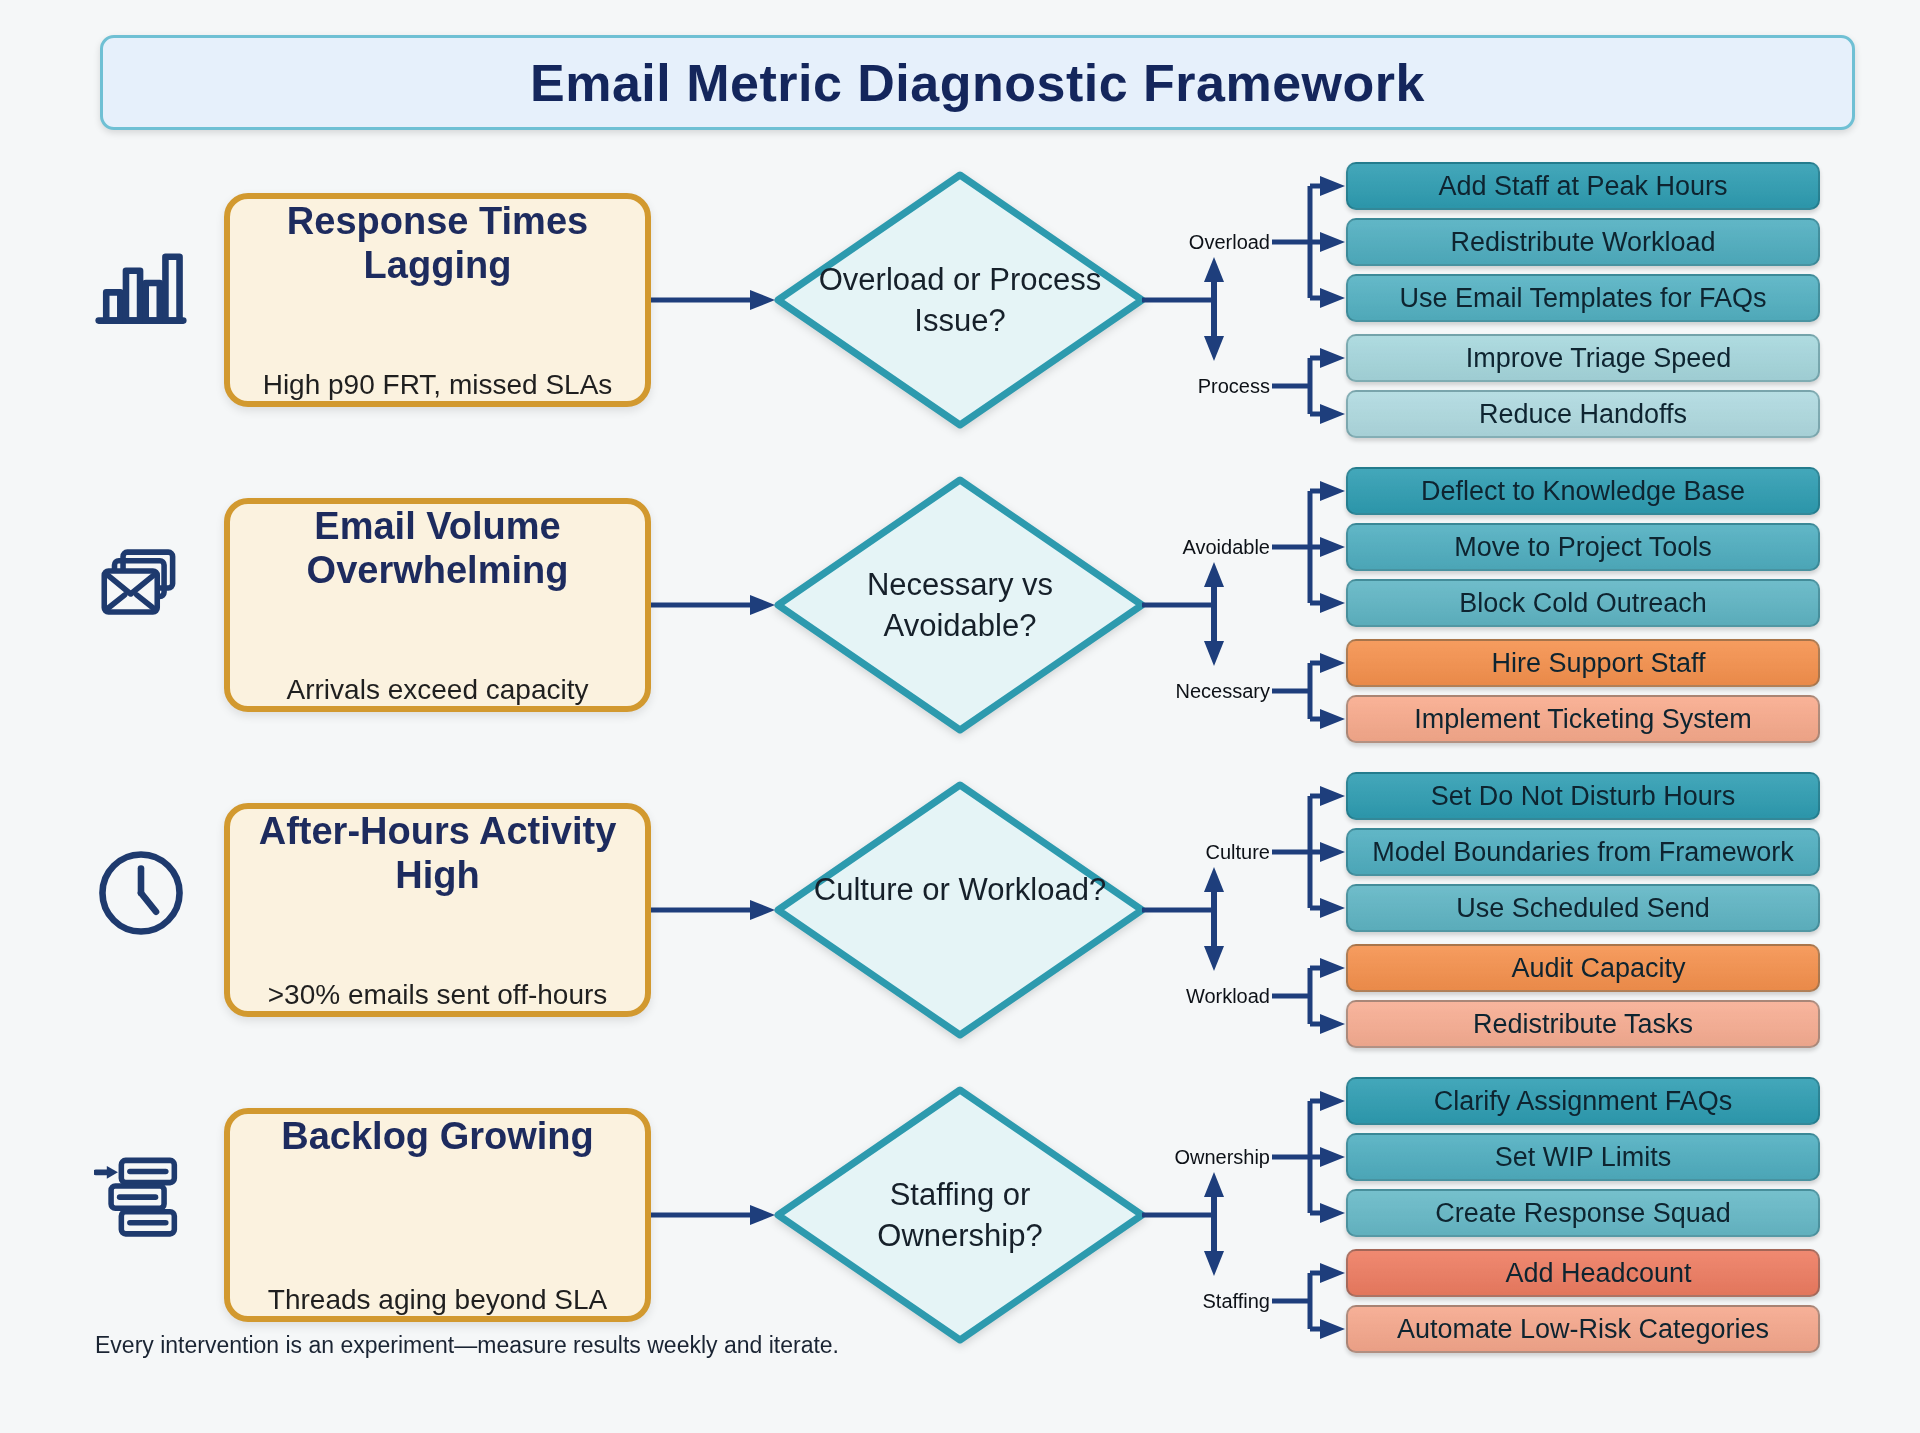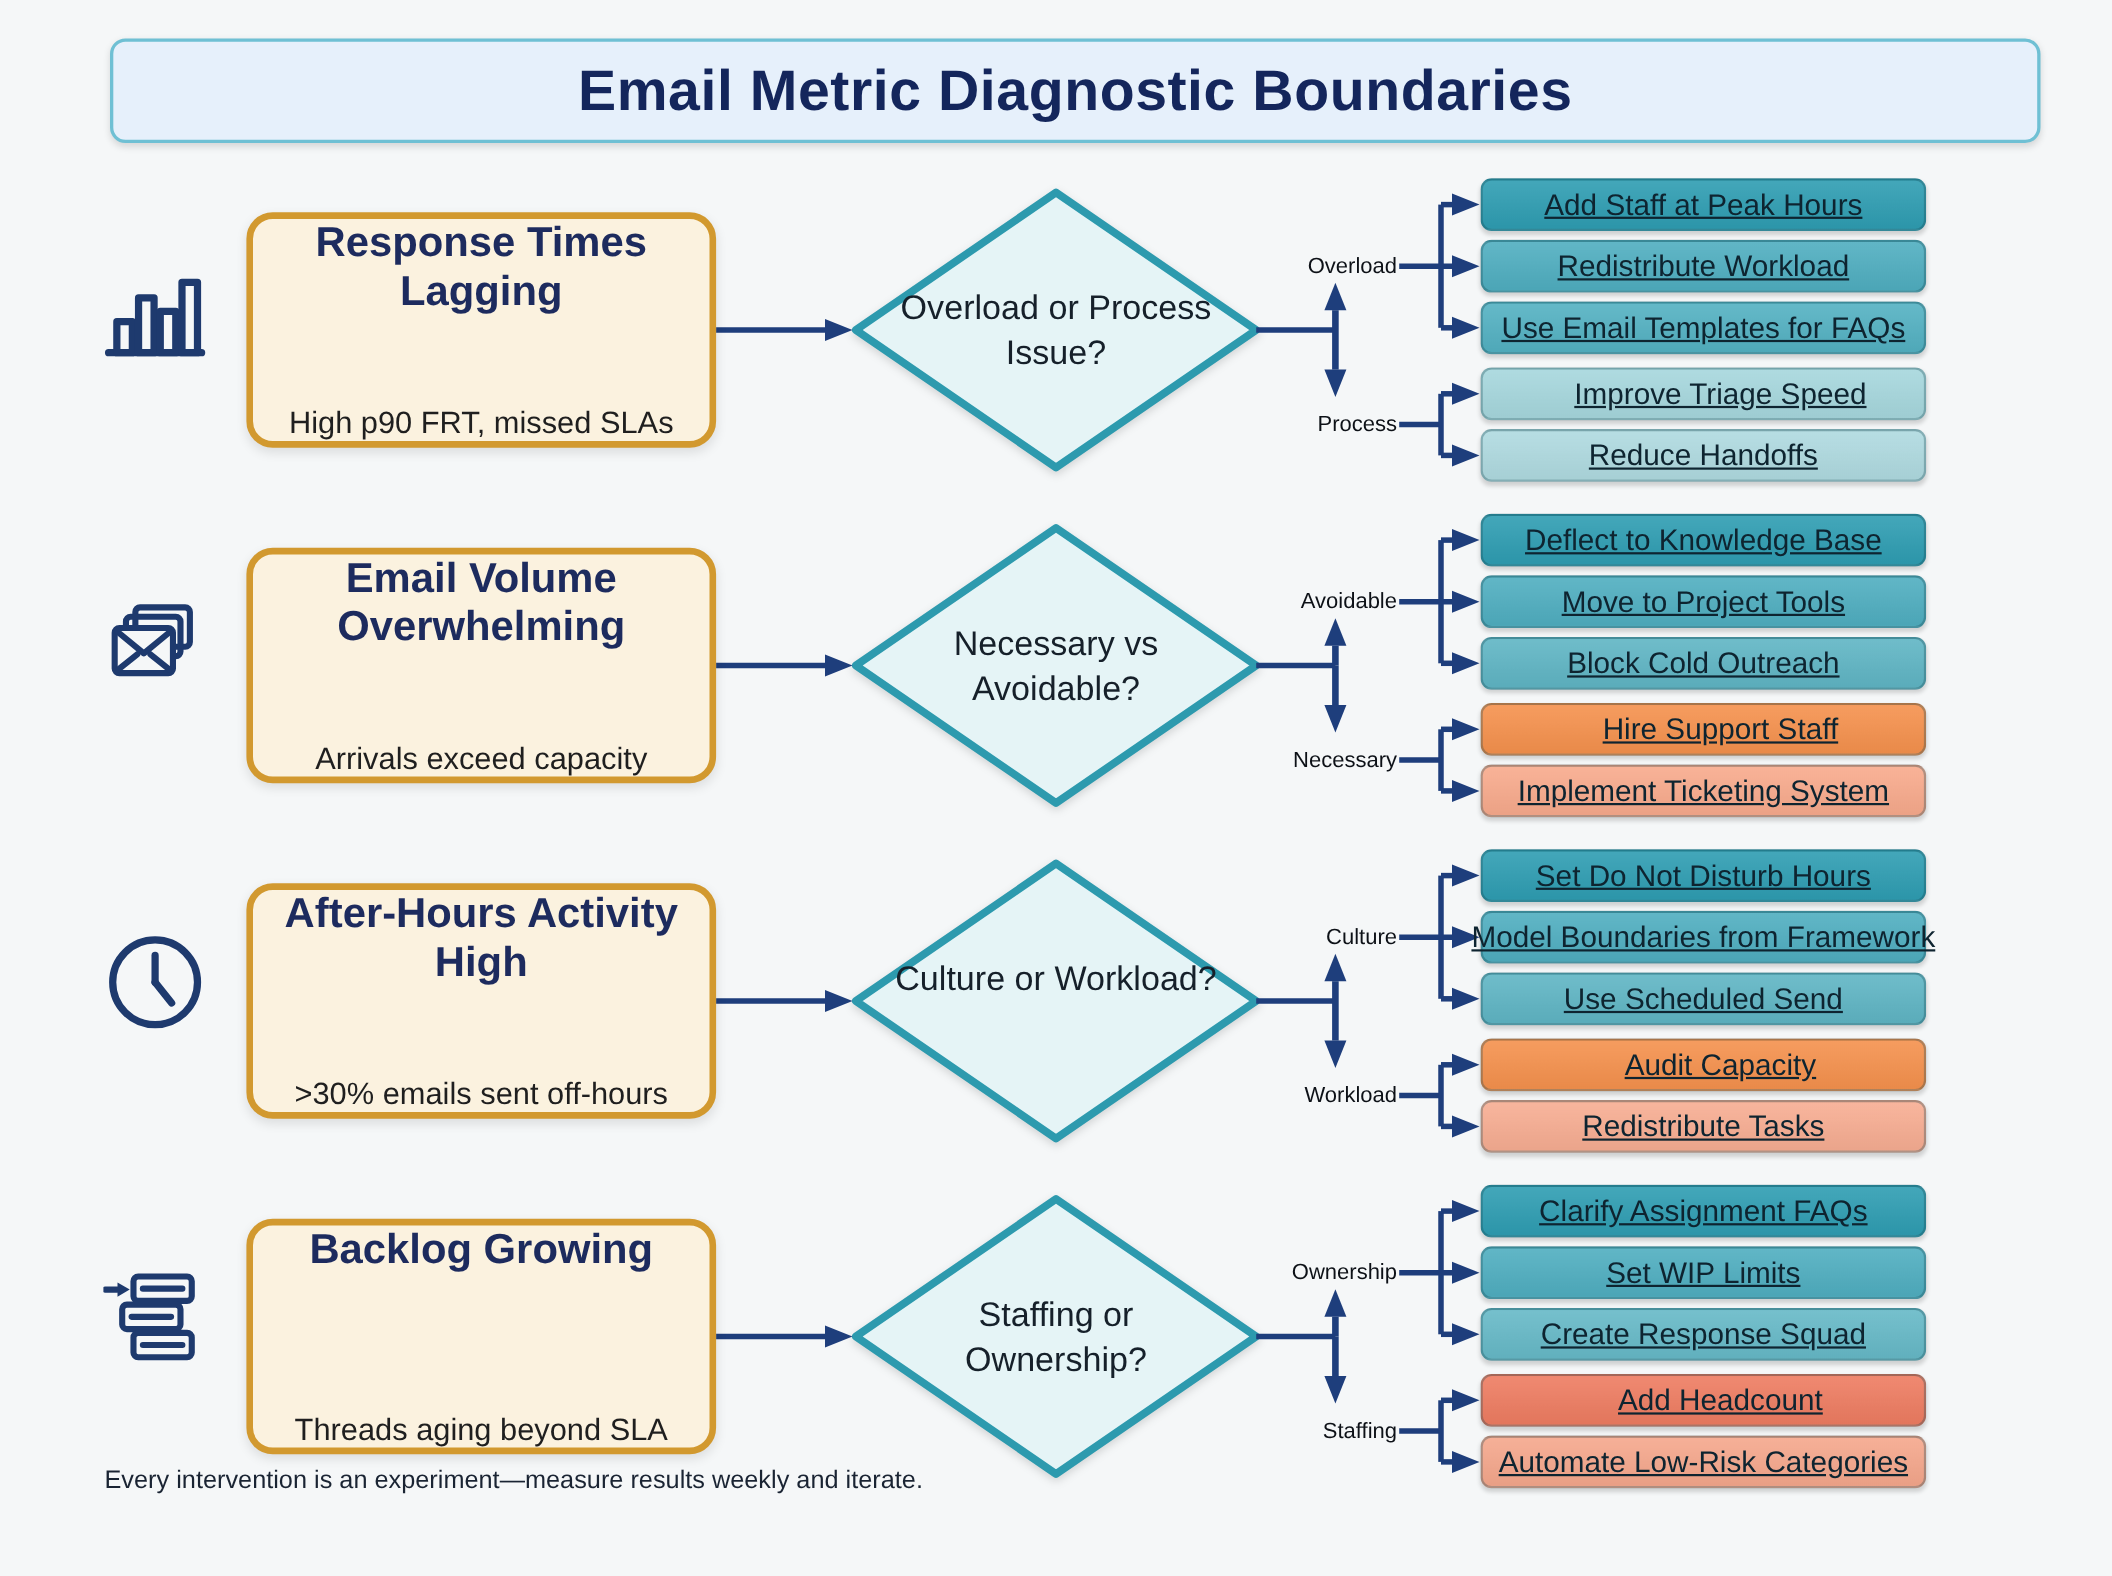--- a/index.html
+++ b/index.html
@@ -29,25 +29,25 @@
   .ptitle{font-size:38px;font-weight:bold;color:#1D2B5E;text-align:center;line-height:44px;max-width:385px;}
   .psub{font-size:28px;color:#1F1F1F;text-align:center;white-space:nowrap;}
 
   .dlabel{position:absolute;left:810px;top:calc(var(--cy) - 41px);width:300px;text-align:center;
     font-size:31px;line-height:41px;color:#16202A;}
 
   .blabel{position:absolute;left:1058px;width:212px;text-align:right;font-size:20px;color:#0D1117;line-height:38px;}
   .blabel.top{top:calc(var(--cy) - 77px);}
   .blabel.bot{top:calc(var(--cy) + 67px);}
 
-  .action{position:absolute;left:1346px;width:405px;height:48px;box-sizing:border-box;border-radius:10px;
+  .action{position:absolute;left:1346px;width:474px;height:48px;box-sizing:border-box;border-radius:10px;
     display:flex;align-items:center;justify-content:center;
     font-size:27px;font-weight:500;color:#0E2430;white-space:nowrap;
     border:2px solid rgba(15,65,75,.30);box-shadow:0 3px 4px rgba(0,0,0,.16);
-    background-image:linear-gradient(180deg,rgba(255,255,255,.10),rgba(0,0,0,.05));text-decoration:underline;}
+    background-image:linear-gradient(180deg,rgba(255,255,255,.10),rgba(0,0,0,.05));}
   .action.a1{top:calc(var(--cy) - 138px);}
   .action.a2{top:calc(var(--cy) - 82px);}
   .action.a3{top:calc(var(--cy) - 26px);}
   .action.a4{top:calc(var(--cy) + 34px);padding-left:31px;}
   .action.a5{top:calc(var(--cy) + 90px);}
 
   .footer{position:absolute;left:95px;top:1332px;font-size:23px;color:#1A2433;}
 </style>
 </head>
 <body>
@@ -108,21 +108,21 @@
       <path d="M1310,1101 H1320" stroke="#1E3E7C" stroke-width="5" fill="none" marker-end="url(#ah)"></path>
       <path d="M1272,1157 H1320" stroke="#1E3E7C" stroke-width="5" fill="none" marker-end="url(#ah)"></path>
       <path d="M1310,1213 H1320" stroke="#1E3E7C" stroke-width="5" fill="none" marker-end="url(#ah)"></path>
       <path d="M1272,1301 H1310" stroke="#1E3E7C" stroke-width="5" fill="none"></path>
       <path d="M1310,1273 V1329" stroke="#1E3E7C" stroke-width="5" fill="none"></path>
       <path d="M1310,1273 H1320" stroke="#1E3E7C" stroke-width="5" fill="none" marker-end="url(#ah)"></path>
       <path d="M1310,1329 H1320" stroke="#1E3E7C" stroke-width="5" fill="none" marker-end="url(#ah)"></path>
     </svg>
 
   <div class="header">
-    <div class="title">Email Metric Diagnostic Boundaries</div>
+    <div class="title">Email Metric Diagnostic Framework</div>
   </div>
 
   <div class="row" style="--cy:300px">
     <div class="picon">
       <svg viewBox="0 0 100 100" stroke-width="7">
         <path d="M5,90 H95"></path>
         <rect x="13" y="60" width="15" height="30"></rect>
         <rect x="34" y="37" width="15" height="53"></rect>
         <rect x="55" y="50" width="15" height="40"></rect>
         <rect x="76" y="22" width="15" height="68"></rect>

